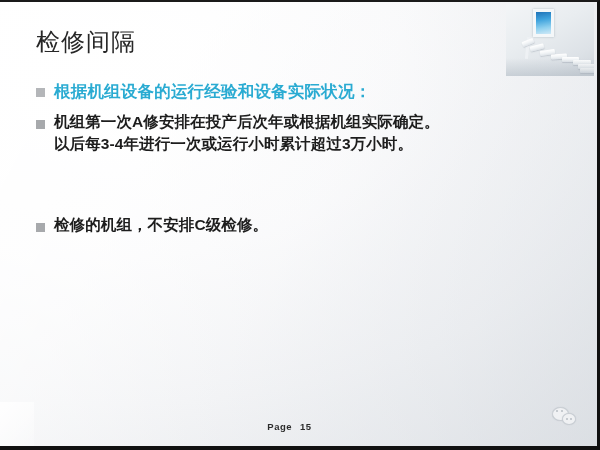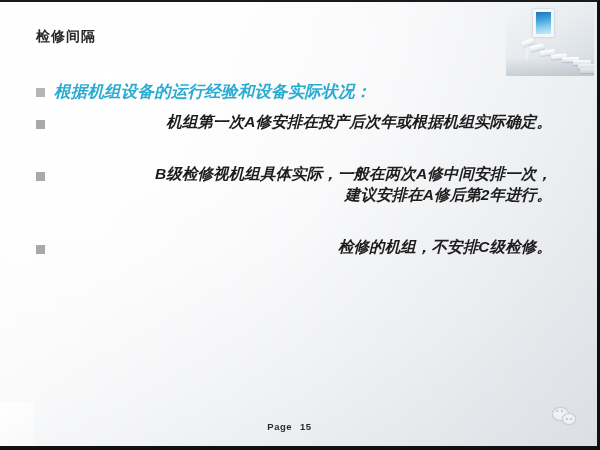--- a/index.html
+++ b/index.html
@@ -92,40 +92,39 @@
     left: 0; bottom: 0;
     width: 100%; height: 18px;
     background: linear-gradient(0deg, rgba(168,178,188,0.45) 0%, rgba(168,178,188,0) 100%);
   }
 
   
   .title {
     position: absolute;
     left: 36px;
     top: 26px;
-    font-size: 14px;
-    font-weight: 700;
+    font-size: 24px;
+    font-weight: 400;
     color: #272727;
     letter-spacing: 1px;
     line-height: 1.2;
     white-space: nowrap;
   }
 
   
   .body {
     position: absolute;
     left: 36px;
     top: 78px;
     width: 516px;
   }
 
   .block {
     display: flex;
     align-items: flex-start;
-    font-style: italic;
   }
 
   .bullet {
     flex: 0 0 auto;
     width: 9px;
     height: 9px;
     background: #a7a9ac;
     margin-right: 9px;
     margin-top: 9px;
   }
@@ -150,21 +149,20 @@
     background: #b4b6b9;
     margin-top: 8px;
   }
 
   
   .block.normal .line {
     color: #1d1d1d;
     font-size: 15.5px;
     font-weight: 600;
     letter-spacing: 0.1px;
-    text-align: right;
   }
   .block.normal .lines .line + .line {
     text-indent: 0;
   }
 
   
   .block.normal .lines { margin-left: 0; }
 
   .sp-1 { height: 8px; }
   .sp-2 { height: 30px; }
@@ -285,32 +283,26 @@
           <div class="line">根据机组设备的运行经验和设备实际状况：</div>
         </div>
       </div>
 
       <div class="sp-1"></div>
 
       <div class="block normal">
         <div class="bullet"></div>
         <div class="lines">
           <div class="line">机组第一次A修安排在投产后次年或根据机组实际确定。</div>
+          <div class="line">以后每3-4年进行一次或运行小时累计超过3万小时。</div>
         </div>
       </div>
 
       <div class="sp-2"></div>
 
-      <div class="block normal">
-        <div class="bullet"></div>
-        <div class="lines">
-          <div class="line">B级检修视机组具体实际，一般在两次A修中间安排一次，</div>
-          <div class="line">建议安排在A修后第2年进行。</div>
-        </div>
-      </div>
 
       <div class="sp-3"></div>
 
       <div class="block normal">
         <div class="bullet"></div>
         <div class="lines">
           <div class="line">检修的机组，不安排C级检修。</div>
         </div>
       </div>
 

